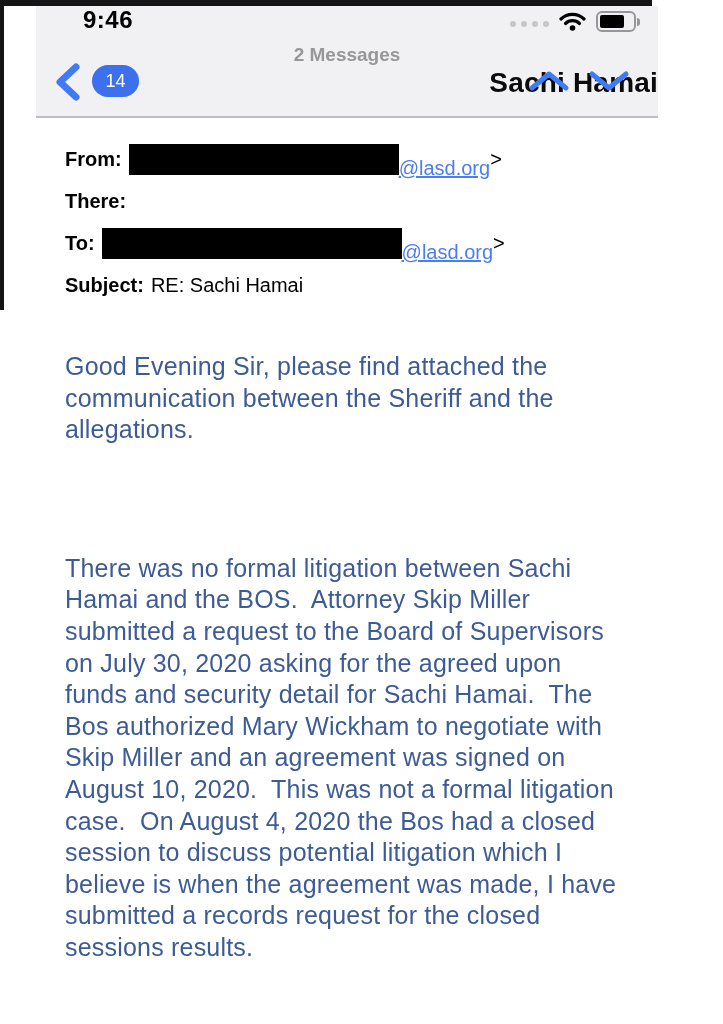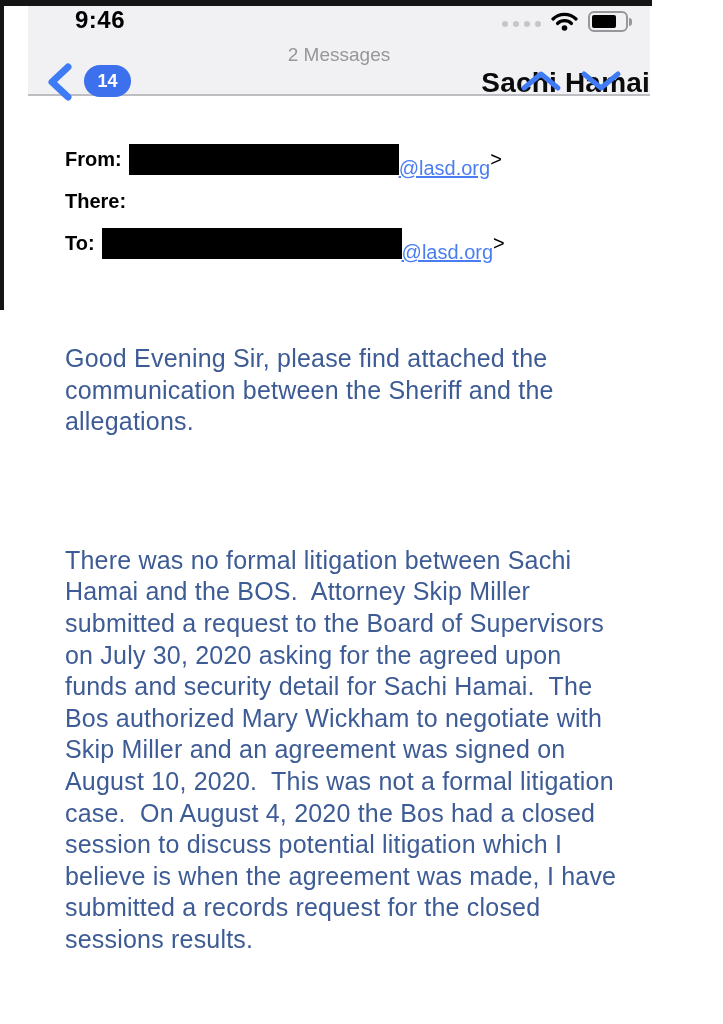--- a/index.html
+++ b/index.html
@@ -11,21 +11,21 @@
     overflow:hidden;
   }
   .page { position:absolute; inset:0; }
 
   
   .top-border { position:absolute; left:0; top:0; width:652px; height:6px; background:#151515; }
   .left-border { position:absolute; left:0; top:0; width:4px; height:310px; background:#151515; }
 
   
   .chrome {
-    position:absolute; left:28px; top:6px; width:622px; height:90px;
+    position:absolute; left:36px; top:6px; width:622px; height:112px;
     background:var(--chrome-gray, #f1f1f3);
     border-bottom:2px solid var(--chrome-border, #bebec2);
   }
   .status-bar {
     position:absolute; left:0; top:0; right:0; height:28px;
     display:flex; align-items:center; justify-content:space-between;
     padding-left:47px; padding-right:22px;
   }
   .status-time { font-size:24px; font-weight:700; color:#000; letter-spacing:0.5px; }
   .status-icons { display:flex; align-items:center; gap:10px; }
@@ -33,46 +33,46 @@
   .signal-dots i { width:6px; height:6px; border-radius:50%; background:var(--dots-gray,#c6c6ca); display:block; }
   .wifi { margin-top:2px; }
   .battery { position:relative; width:40px; height:21px; border:2px solid var(--battery-outline,#97979b); border-radius:6px; margin-top:2px; }
   .battery-fill { position:absolute; left:2px; top:2px; width:24px; height:13px; background:#000; border-radius:2px; }
   .battery-nub { position:absolute; right:-6px; top:5px; width:3px; height:8px; background:var(--battery-outline,#97979b); border-radius:0 3px 3px 0; }
 
   .nav-bar { position:absolute; left:0; right:0; top:28px; bottom:0; }
   .back-button { position:absolute; left:16px; top:28px; display:flex; align-items:center; cursor:pointer; }
   .badge {
     position:absolute; left:56px; top:31px; min-width:47px; height:32px;
-    background:var(--badge-blue,#3d70ec); color:#fff; font-size:18px; font-weight:700;
+    background:var(--badge-blue,#3d70ec); color:#fff; font-size:18px; font-weight:400;
     border-radius:16px; display:flex; align-items:center; justify-content:center;
     padding:0 10px; cursor:pointer;
   }
   .nav-center { position:absolute; left:0; right:0; top:10px; text-align:center; }
-  .nav-subtitle { font-size:19px; font-weight:400; color:var(--subtitle-gray,#96969b); line-height:22px; }
+  .nav-subtitle { font-size:19px; font-weight:700; color:var(--subtitle-gray,#96969b); line-height:22px; }
   .nav-title { font-size:28px; font-weight:700; color:#0b0b0b; line-height:32px; margin-top:1px; letter-spacing:0.2px;text-align:right; }
   .nav-right { position:absolute; right:28px; top:34px; display:flex; gap:18px; align-items:center; }
   .nav-right svg { cursor:pointer; }
 
   
   .email { position:absolute; left:65px; top:134px; width:580px; }
   .hrow { font-size:20px; line-height:33px; color:#000; display:flex; align-items:center; white-space:pre; }
   .hlabel { font-weight:700; margin-right:7px; }
   .redact { display:inline-block; height:31px; background:#000; }
   .redact-from { width:270px; }
   .redact-to { width:300px; }
   .hlink { color:var(--link-blue,#4a7df2); text-decoration:underline; cursor:pointer;margin-top:18px; }
   .hsuffix { color:#000; }
 
   .para {
     font-size:25px; line-height:31.6px;
     color:var(--body-blue,#3d5b95);
     white-space:pre-wrap; letter-spacing:0.2px;
   }
-  .para-1 { margin-top:74px; }
+  .para-1 { margin-top:49px; }
   .para-2 { margin-top:107px; }
 </style>
 </head>
 <body>
 
 <div class="page">
 
   <div class="top-border"></div>
   <div class="left-border"></div>
 
@@ -134,19 +134,23 @@
       </div>
       <div class="hrow">
         <span class="hlabel">There:</span>
       </div>
       <div class="hrow">
         <span class="hlabel">To:</span>
         <span class="redact redact-to"></span>
         <span class="hlink">@lasd.org</span>
         <span class="hsuffix">&gt;</span>
       </div>
+      <div class="hrow">
+        <span class="hlabel">Subject:</span>
+        <span class="hvalue">RE: Sachi Hamai</span>
+      </div>
     </div>
 
     <div class="para para-1"><div>Good Evening Sir, please find attached the</div><div>communication between the Sheriff and the</div><div>allegations.</div></div>
     <div class="para para-2"><div>There was no formal litigation between Sachi</div><div>Hamai and the BOS.  Attorney Skip Miller</div><div>submitted a request to the Board of Supervisors</div><div>on July 30, 2020 asking for the agreed upon</div><div>funds and security detail for Sachi Hamai.  The</div><div>Bos authorized Mary Wickham to negotiate with</div><div>Skip Miller and an agreement was signed on</div><div>August 10, 2020.  This was not a formal litigation</div><div>case.  On August 4, 2020 the Bos had a closed</div><div>session to discuss potential litigation which I</div><div>believe is when the agreement was made, I have</div><div>submitted a records request for the closed</div><div>sessions results.</div></div>
 
   </div>
 </div>
 
 </body></html>

